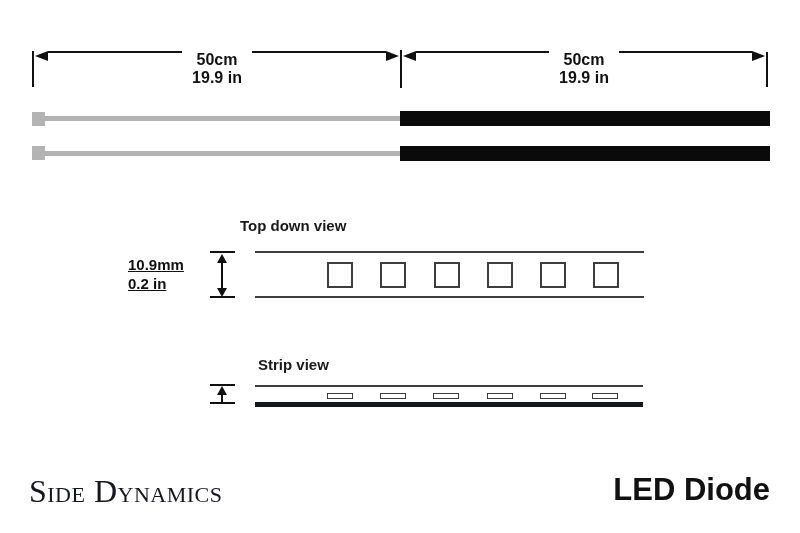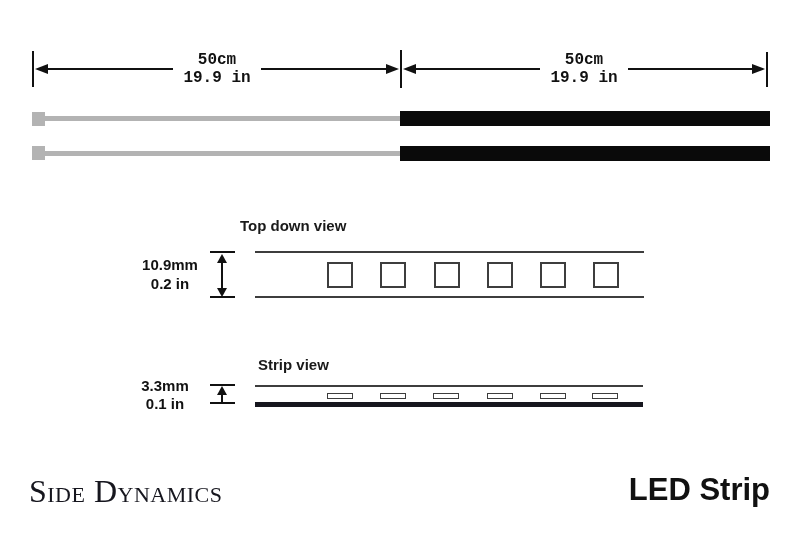--- a/index.html
+++ b/index.html
@@ -9,21 +9,21 @@
     background: #ffffff;
     font-family: "Liberation Sans", sans-serif;
     overflow: hidden;
   }
   .abs { position: absolute; }
 
   
   .tick { position: absolute; width: 2px; background: #111; }
   .dim-seg {
     position: absolute; height: 36px;
-    display: flex; align-items: center; font-family: Liberation Mono, monospace;
+    display: flex; align-items: flex-start;
   }
   .dim-line { flex: 1; height: 2px; background: #111; }
   .arrow-left {
     width: 0; height: 0;
     border-top: 5px solid transparent; border-bottom: 5px solid transparent;
     border-right: 13px solid #111;
   }
   .arrow-right {
     width: 0; height: 0;
     border-top: 5px solid transparent; border-bottom: 5px solid transparent;
@@ -37,22 +37,22 @@
 
   
   .connector { position: absolute; width: 13px; height: 14px; background: #b3b3b3; }
   .wire { position: absolute; height: 5px; background: #b3b3b3; }
   .strip-black { position: absolute; height: 15px; background: #0a0a0a; }
 
   
   .view-label { position: absolute; font-size: 15px; font-weight: bold; color: #1a1a1a; }
   .hline { position: absolute; background: #3d3d3d; }
   .dimv-label {
-    position: absolute; width: 84px; text-align: center;
-    font-size: 15px; font-weight: bold; color: #111; line-height: 19px;
+    position: absolute; width: 84px; text-align: left;
+    font-size: 15px; font-weight: bold; color: #111; line-height: 19px; text-decoration: underline;
   }
   .cap { position: absolute; width: 25px; height: 2px; background: #111; }
   .vshaft { position: absolute; width: 2px; background: #111; }
   .tri-up {
     position: absolute; width: 0; height: 0;
     border-left: 5px solid transparent; border-right: 5px solid transparent;
     border-bottom: 9px solid #111;
   }
   .tri-down {
     position: absolute; width: 0; height: 0;
@@ -140,36 +140,32 @@
 
   <div class="led-chip" style="left:327px; top:262px;"></div>
   <div class="led-chip" style="left:380px; top:262px;"></div>
   <div class="led-chip" style="left:434px; top:262px;"></div>
   <div class="led-chip" style="left:487px; top:262px;"></div>
   <div class="led-chip" style="left:540px; top:262px;"></div>
   <div class="led-chip" style="left:593px; top:262px;"></div>
 
   <div class="view-label" style="left:258px; top:356px;">Strip view</div>
 
-  <div class="dimv-label" style="left:123px; top:377px; line-height:18px;">
-    <div>3.3mm</div>
-    <div>0.1 in</div>
-  </div>
 
   <div class="cap" style="left:210px; top:384px;"></div>
   <div class="cap" style="left:210px; top:402px;"></div>
   <div class="vshaft" style="left:221px; top:392px; height:11px;"></div>
   <div class="tri-up" style="left:217px; top:386px;"></div>
 
   <div class="hline" style="left:255px; top:385px; width:388px; height:2px;"></div>
   <div class="abs" style="left:255px; top:402px; width:388px; height:5px; background:#16161e;"></div>
 
   <div class="led-side" style="left:327px; top:393px;"></div>
   <div class="led-side" style="left:380px; top:393px;"></div>
   <div class="led-side" style="left:433px; top:393px;"></div>
   <div class="led-side" style="left:487px; top:393px;"></div>
   <div class="led-side" style="left:540px; top:393px;"></div>
   <div class="led-side" style="left:592px; top:393px;"></div>
 
   <div class="brand">Side Dynamics</div>
-  <div class="product">LED Strip</div>
+  <div class="product">LED Diode</div>
 
 </div>
 
 </body></html>

